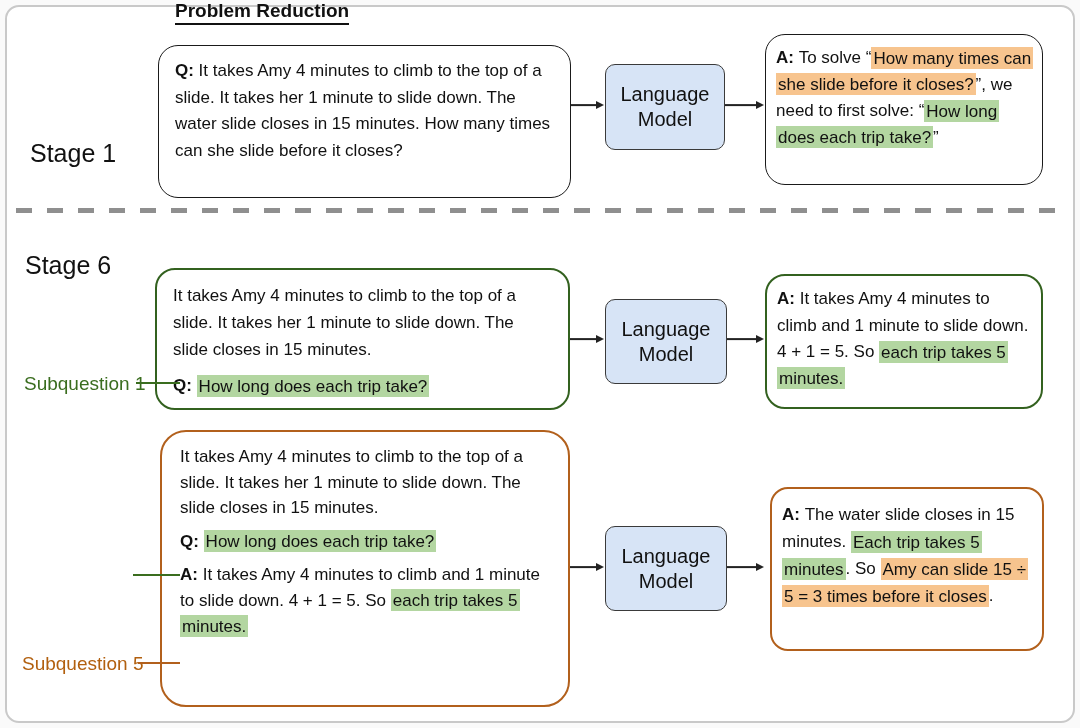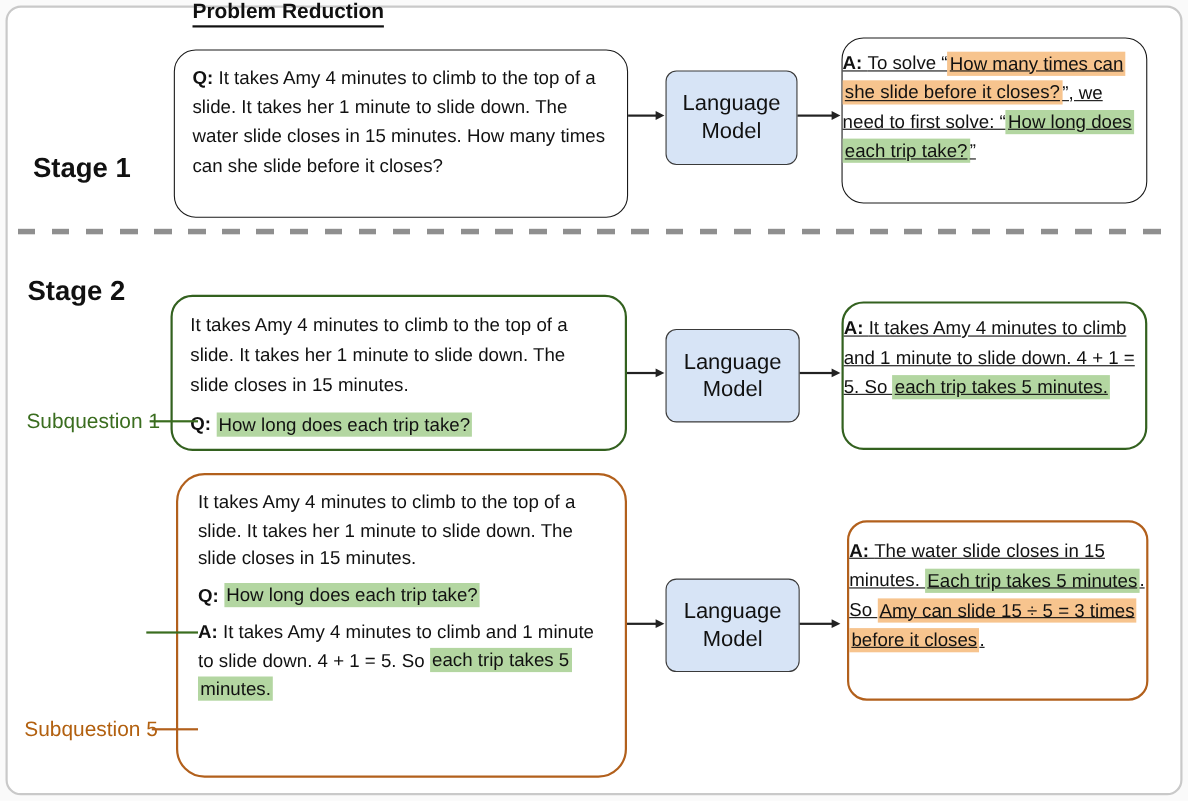--- a/index.html
+++ b/index.html
@@ -1,26 +1,26 @@
 <!DOCTYPE html>
 <html style="--card-border: #c9c9c9; --green-highlight: #b3d6a1; --orange-highlight: #f7c48e; --green-border: #33611f; --orange-border: #b2601c; --green-label: #3a6d1f; --orange-label: #b2600f; --lm-fill: #d7e4f6; --dash-color: #8f8f8f;"><head>
 <meta charset="utf-8">
 <style>
   html,body{margin:0;padding:0;background:#fafafa;}
   .canvas{position:relative;width:1080px;height:728px;font-family:"Liberation Sans",sans-serif;color:#111;overflow:hidden;}
   .card{position:absolute;left:5px;top:5px;right:5px;bottom:5px;background:#ffffff;border:2px solid var(--card-border,#c9c9c9);border-radius:14px;}
   .section-title{position:absolute;font-weight:bold;font-size:19px;border-bottom:2.5px solid #111;padding-bottom:1px;white-space:nowrap;}
-  .stage-label{position:absolute;font-weight:bold;font-size:25px;white-space:nowrap;text-align:right;}
+  .stage-label{position:absolute;font-weight:normal;font-size:25px;white-space:nowrap;text-align:right;}
   .bubble{position:absolute;background:#fff;border-radius:20px;font-size:17px;line-height:26.5px;box-sizing:border-box;}
   .bubble p{margin:0;}
   .bubble p + p{margin-top:9px;}
   .b-black{border:1.6px solid #1a1a1a;}
   .b-green{border:2px solid var(--green-border,#33611f);}
   .b-orange{border:2px solid var(--orange-border,#b2601c);border-radius:26px;}
-  .pad-a{padding:10px 0;text-decoration:underline;}
+  .pad-a{padding:10px 10px;}
   .pad-q{padding:12px 16px;}
   .big{padding:12px 18px;line-height:25.5px;}
   .big p + p{margin-top:8px;}
   .lm{position:absolute;background:var(--lm-fill,#d7e4f6);border:1.6px solid #3a3a3a;border-radius:10px;display:flex;align-items:center;justify-content:center;text-align:center;font-size:20px;line-height:25px;box-sizing:border-box;padding:4px 10px;}
   .hl-green{background:var(--green-highlight,#b3d6a1);padding:1.5px 2px;box-decoration-break:clone;-webkit-box-decoration-break:clone;}
   .hl-orange{background:var(--orange-highlight,#f7c48e);padding:1.5px 2px;box-decoration-break:clone;-webkit-box-decoration-break:clone;}
   .arrow{position:absolute;height:12px;}
   .arrow .shaft{position:absolute;left:0;right:6px;top:50%;height:1.8px;background:#222;transform:translateY(-50%);}
   .arrow .head{position:absolute;right:0;top:50%;transform:translateY(-50%);width:0;height:0;border-left:8px solid #222;border-top:4.5px solid transparent;border-bottom:4.5px solid transparent;}
   .divider{position:absolute;left:16px;top:208px;width:1048px;height:4.5px;background:repeating-linear-gradient(90deg,var(--dash-color,#8f8f8f) 0 16px,transparent 16px 31px);}
@@ -55,21 +55,21 @@
     <span class="shaft"></span>
     <span class="head"></span>
   </div>
 
   <div class="bubble b-black pad-a" style="left:765px;top:34px;width:278px;height:151px;line-height:26.5px;">
       <p><span style="font-weight: bold;">A: </span><span>To solve “</span><span class="hl-orange">How many times can she slide before it closes?</span><span>”, we need to first solve: “</span><span class="hl-green">How long does each trip take?</span><span>”</span></p>
     </div>
 
   <div class="divider"></div>
 
-  <div class="stage-label" style="left:25px;top:251px;">Stage 2</div>
+  <div class="stage-label" style="left:25px;top:251px;">Stage 6</div>
 
   <div class="bubble b-green pad-q" style="left:155px;top:268px;width:415px;height:142px;line-height:27px;">
       <p><span>It takes Amy 4 minutes to climb to the top of a slide. It takes her 1 minute to slide down. The slide closes in 15 minutes.</span></p>
       <p><span style="font-weight: bold;">Q: </span><span class="hl-green">How long does each trip take?</span></p>
     </div>
 
   <div class="side-label green-text" style="left:24px;top:374px;">Subquestion 1</div>
   <div class="connector c-green" style="left:136px;top:382px;width:44px;"></div>
 
   <div class="arrow" style="left:570px;top:333px;width:34px;">
@@ -104,16 +104,16 @@
     <span class="head"></span>
   </div>
 
   <div class="lm" style="left:605px;top:526px;width:122px;height:85px;">Language Model</div>
 
   <div class="arrow" style="left:727px;top:561px;width:37px;">
     <span class="shaft"></span>
     <span class="head"></span>
   </div>
 
-  <div class="bubble b-orange pad-a" style="left:770px;top:473px;width:274px;height:164px;line-height:27px;border-radius:18px;padding-top:12px;">
+  <div class="bubble b-orange pad-a" style="left:770px;top:487px;width:274px;height:164px;line-height:27px;border-radius:18px;padding-top:12px;">
       <p><span style="font-weight: bold;">A: </span><span>The water slide closes in 15 minutes. </span><span class="hl-green">Each trip takes 5 minutes</span><span>. So </span><span class="hl-orange">Amy can slide 15 ÷ 5 = 3 times before it closes</span><span>.</span></p>
     </div>
 </div>
 
 </body></html>

